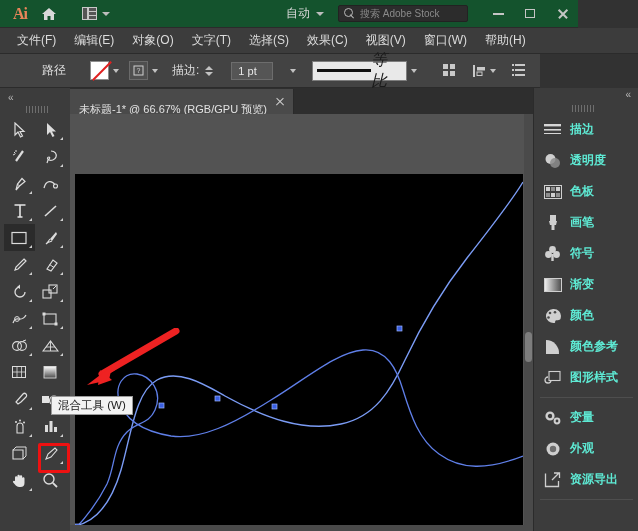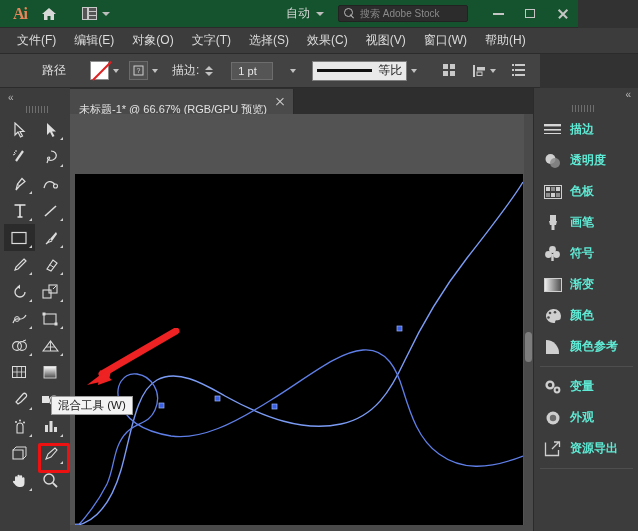--- a/index.html
+++ b/index.html
@@ -89,21 +89,21 @@
   .stepper i.dn{ border-top:4px solid #c2c2c2;}
   .numfield{
     height:18px;background:#555;border:1px solid #6d6d6d;color:#e8e8e8;font-size:11px;
     display:flex;align-items:center;padding:0 6px;min-width:42px;
   }
   .profile-box{
     height:20px;width:95px;background:#e9e9e9;border:1px solid #7d7d7d;display:flex;
     align-items:center;justify-content:space-between;padding:0 4px;
   }
   .profile-line{ width:55px;height:3px;background:#111;}
-  .profile-txt{ color:#1a1a1a;font-size:12px;}
+  .profile-txt{ color:#1a1a1a;font-size:16px;font-style:italic;}
   .grid-ic{ position:relative;width:14px;height:14px;}
   .grid-ic span{ position:absolute;width:5px;height:5px;background:#c9c9c9;}
   .align-ic{ position:relative;width:14px;height:14px;}
   .lines-ic{ position:relative;width:14px;height:13px;}
   .lines-ic span{ position:absolute;left:3px;height:1.6px;background:#c9c9c9;width:10px;}
   .lines-ic i{ position:absolute;left:0;width:2px;height:2px;background:#c9c9c9;}
 
   
   .tabbar{
     position:absolute;left:70px;top:88px;width:568px;height:26px;background:#2e2e2e;
@@ -638,20 +638,29 @@
         <span class="lbl">颜色</span>
       </div>
       <div class="rp-item">
         <span class="rp-ic">
           <svg width="17" height="16" viewBox="0 0 17 16">
               <path d="M2 1 L2 15 L15 15 A13 13 0 0 0 2 1 Z" fill="#cfcfcf"></path>
             </svg>
         </span>
         <span class="lbl">颜色参考</span>
       </div>
+      <div class="rp-item">
+        <span class="rp-ic">
+          <svg width="18" height="16" viewBox="0 0 18 16">
+              <rect x="5" y="1.5" width="11" height="9" fill="none" stroke="#cfcfcf" stroke-width="1.1"></rect>
+              <path d="M4 7 a3 3 0 1 0 3 3" fill="none" stroke="#cfcfcf" stroke-width="1.3"></path>
+            </svg>
+        </span>
+        <span class="lbl">图形样式</span>
+      </div>
 
       <div class="rp-sep"></div>
 
       <div class="rp-item">
         <span class="rp-ic">
           <svg width="18" height="16" viewBox="0 0 18 16">
               <circle cx="6" cy="6" r="3.4" fill="none" stroke="#cfcfcf" stroke-width="2.4"></circle>
               <circle cx="13" cy="11" r="2.4" fill="none" stroke="#cfcfcf" stroke-width="2"></circle>
             </svg>
         </span>

